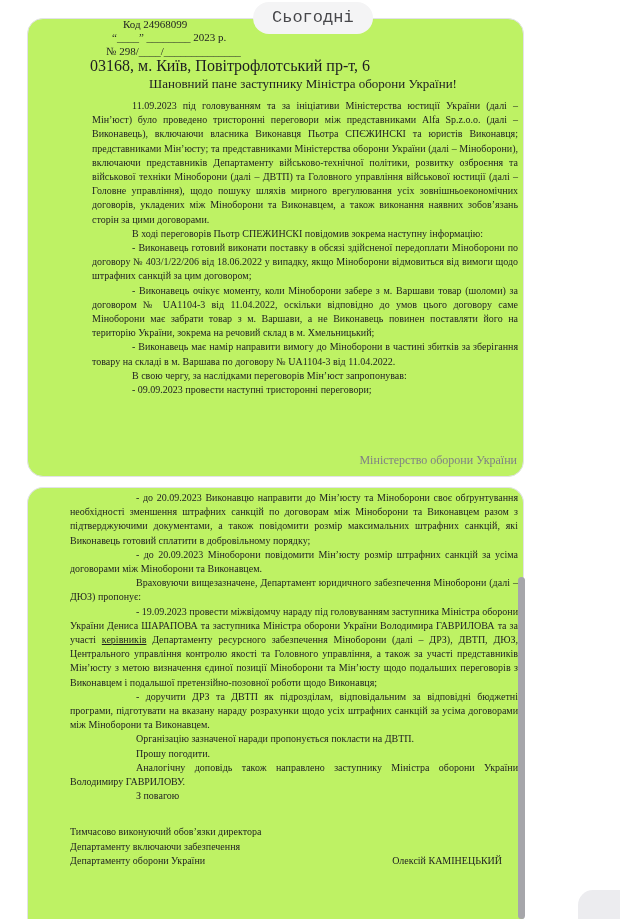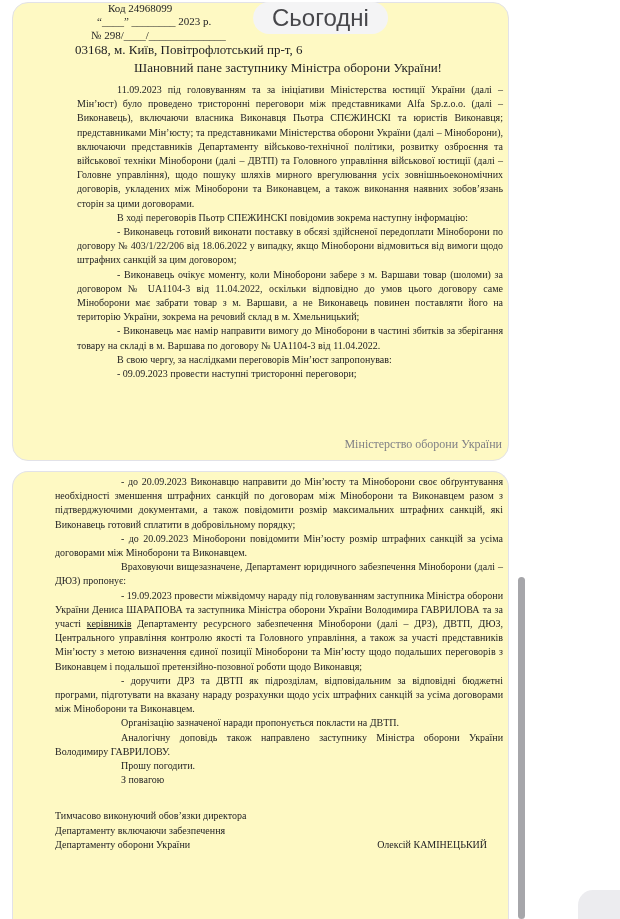--- a/index.html
+++ b/index.html
@@ -1,50 +1,51 @@
 <!DOCTYPE html>
 <html><head>
 <meta charset="utf-8">
 <style>
   html,body{margin:0;padding:0;}
   body{
     width:620px;height:919px;background:#ffffff;overflow:hidden;position:relative;
     font-family:"Liberation Sans", sans-serif;
   }
   .photo-card{
-    position:absolute;left:12px;width:497px;background:#fef9c3;
-    border:1px solid #e2e2e8;border-radius:16px;box-sizing:border-box;
+    position:absolute;left:27px;width:497px;background:#bef264;
+    border:1px solid #e2e2e8;border-radius:16px;box-sizing:border-box;margin-top:16px;
   }
   #page1{top:2px;height:459px;}
   #page2{top:471px;height:470px;border-bottom:none;border-bottom-left-radius:0;border-bottom-right-radius:0;}
   .doc{font-family:"Liberation Serif", serif;color:#1d1d21;}
   .hdr{position:absolute;font-size:11px;line-height:13px;white-space:nowrap;}
   .hdr-code{left:95px;top:-1px;}
   .hdr-date{left:84px;top:12px;}
   .hdr-num{left:78px;top:26px;}
-  .hdr-addr{left:62px;top:40px;font-size:13px;}
+  .hdr-addr{left:62px;top:40px;font-size:16px;}
   .salute{position:absolute;left:60px;right:5px;top:57px;text-align:center;font-size:13px;}
   .doc-body{font-size:10px;line-height:14.2px;text-align:justify;font-family:Liberation Serif, serif;}
   .doc-body p{margin:0;}
   .body1{position:absolute;left:64px;right:5px;top:80px;}
   .body1 p{text-indent:40px;}
   .body2{position:absolute;left:42px;right:5px;top:3px;}
   .body2 p{text-indent:66px;}
   .watermark{
     position:absolute;right:6px;bottom:8px;font-size:12px;color:#808085;
     font-family:"Liberation Serif", serif;white-space:nowrap;
   }
   .closing{margin-top:10px;}
   .sig-row{display:flex;justify-content:space-between;align-items:flex-end;margin-top:22px;padding-right:16px;}
   .sig-lines p{text-indent:0 !important;text-align:left;}
   .sig-name{white-space:nowrap;}
   .date-pill{
     position:absolute;left:253px;top:2px;height:32px;line-height:32px;padding:0 19px;
-    background:#f4f4f5;border-radius:17px;color:#47474b;font-size:24px;font-weight:500;
+    background:#f4f4f5;border-radius:17px;color:#47474b;font-size:17px;font-weight:500;
     z-index:5;
+    font-family:Liberation Mono, monospace;
   }
   .scrollbar-thumb{
     position:absolute;left:518px;top:577px;width:7px;height:342px;
     background:#a6a6aa;border-radius:4px;z-index:4;
   }
   .next-card-corner{
     position:absolute;left:578px;top:890px;width:60px;height:45px;
     background:#ececef;border-radius:15px;
   }
   u{text-underline-offset:1px;}
@@ -74,22 +75,22 @@
 </div>
 
 <div id="page2" class="photo-card doc">
   <div class="doc-body body2">
     <p>- до 20.09.2023 Виконавцю направити до Мін’юсту та Міноборони своє обґрунтування необхідності зменшення штрафних санкцій по договорам між Міноборони та Виконавцем разом з підтверджуючими документами, а також повідомити розмір максимальних штрафних санкцій, які Виконавець готовий сплатити в добровільному порядку;</p>
     <p>- до 20.09.2023 Міноборони повідомити Мін’юсту розмір штрафних санкцій за усіма договорами між Міноборони та Виконавцем.</p>
     <p>Враховуючи вищезазначене, Департамент юридичного забезпечення Міноборони (далі – ДЮЗ) пропонує:</p>
     <p><span>- 19.09.2023 провести міжвідомчу нараду під головуванням заступника Міністра оборони України Дениса ШАРАПОВА та заступника Міністра оборони України Володимира ГАВРИЛОВА та за участі </span><u>керівників</u><span> Департаменту ресурсного забезпечення Міноборони (далі – ДРЗ), ДВТП, ДЮЗ, Центрального управління контролю якості та Головного управління, а також за участі представників Мін’юсту з метою визначення єдиної позиції Міноборони та Мін’юсту щодо подальших переговорів з Виконавцем і подальшої претензійно-позовної роботи щодо Виконавця;</span></p>
     <p>- доручити ДРЗ та ДВТП як підрозділам, відповідальним за відповідні бюджетні програми, підготувати на вказану нараду розрахунки щодо усіх штрафних санкцій за усіма договорами між Міноборони та Виконавцем.</p>
     <p>Організацію зазначеної наради пропонується покласти на ДВТП.</p>
+    <p>Прошу погодити.</p>
     <p>Аналогічну доповідь також направлено заступнику Міністра оборони України Володимиру ГАВРИЛОВУ.</p>
-    <p>Прошу погодити.</p>
 
     <p class="closing">З повагою</p>
 
     <div class="sig-row">
       <div class="sig-lines">
         <p>Тимчасово виконуючий обов’язки директора</p>
         <p>Департаменту включаючи забезпечення</p>
         <p>Департаменту оборони України</p>
       </div>
       <div class="sig-name">Олексій КАМІНЕЦЬКИЙ</div>

